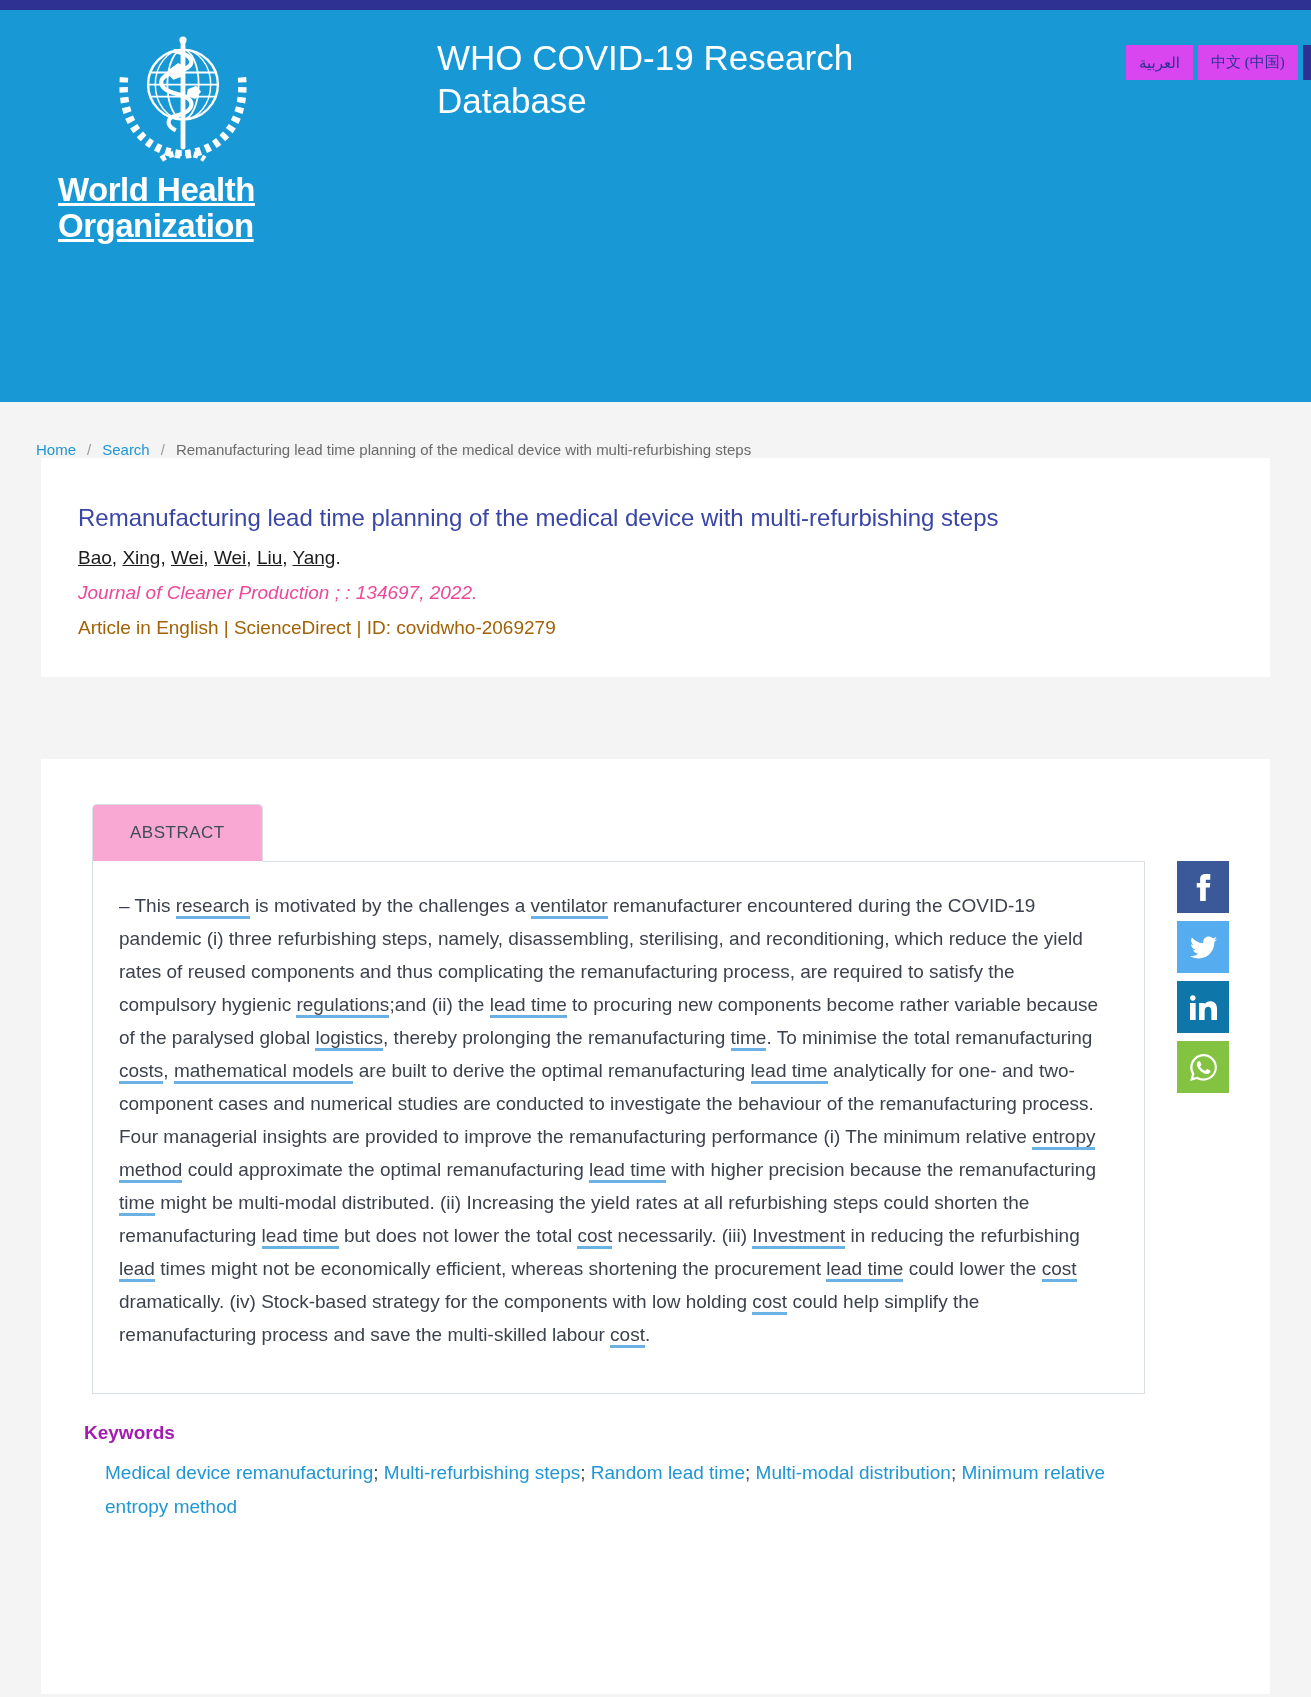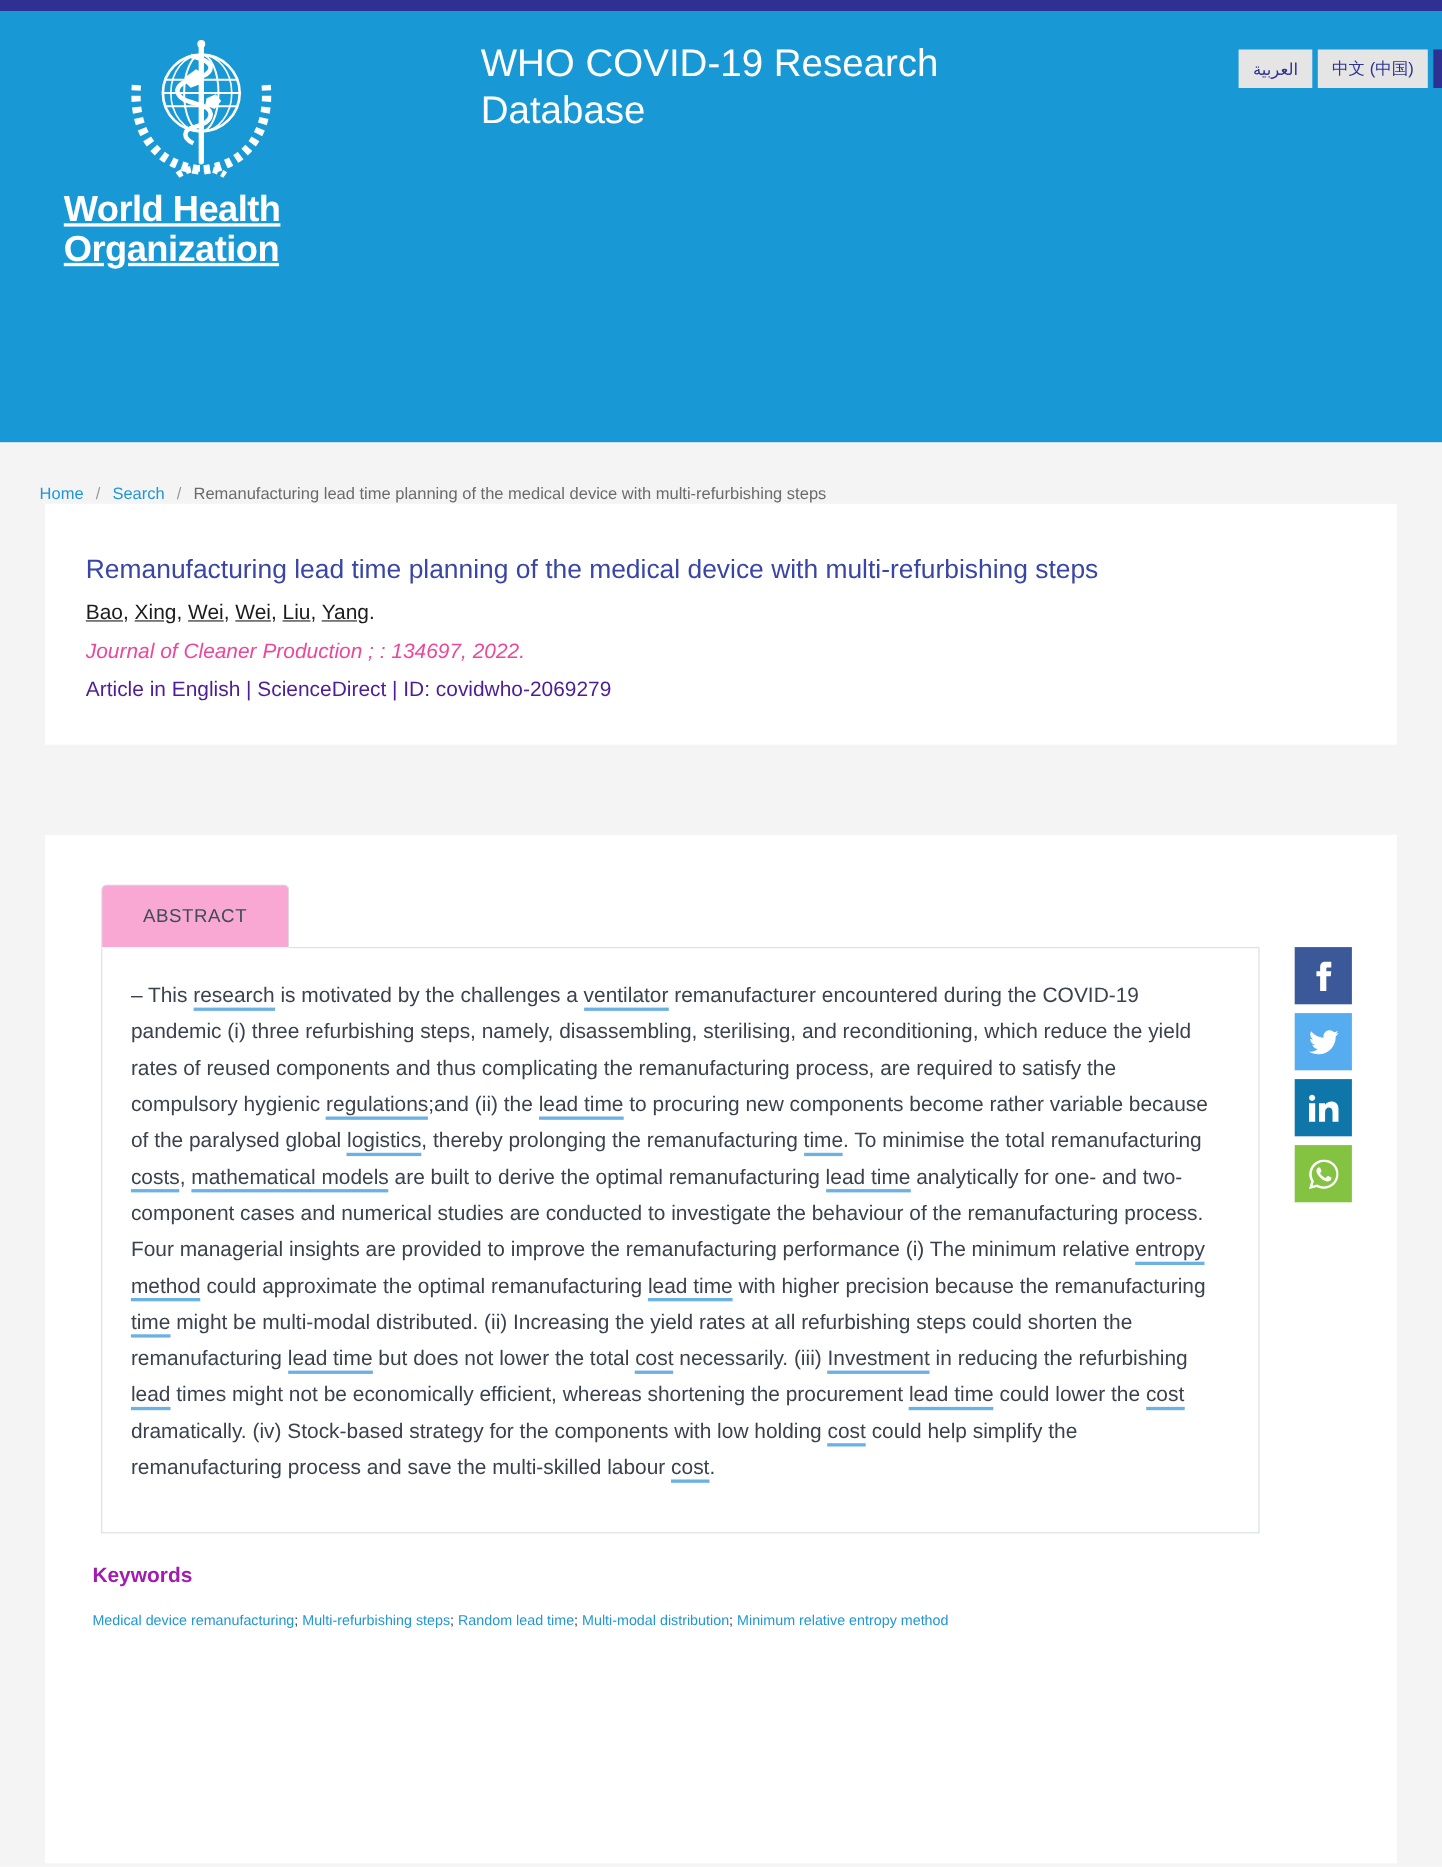--- a/index.html
+++ b/index.html
@@ -19,22 +19,22 @@
   .logo svg { display:block; margin:0 auto; }
   .logo-text { color:#fff; font-weight:bold; font-size:33px; line-height:36px; letter-spacing:-0.5px; margin-top:8px;text-decoration:underline; }
 
   .site-title {
     position:absolute; left:437px; top:36px; width:430px;
     color:#fff; font-size:35px; line-height:43px; font-weight:400; margin:0;
   }
 
   .langs { position:absolute; top:45px; left:1126px; right:0; height:35px; display:flex; gap:5px; align-items:stretch; }
   .langbtn {
-    background:#e5e5e5; color:#2e3192; border:none; font-size:15px; padding:0 13px;
-    font-family:Liberation Sans, sans-serif; cursor:pointer; white-space:nowrap;
+    background:#d946ef; color:#2e3192; border:none; font-size:15px; padding:0 13px;
+    font-family:Liberation Serif, serif; cursor:pointer; white-space:nowrap;
   }
   .lang-sliver { width:11px; background:#2e3192; }
 
   .searchbar {
     position:absolute; left:437px; top:262px; width:874px; height:67px;
     background:#fff; display:flex; align-items:center;
   }
   .scope { display:flex; align-items:center; justify-content:space-between; width:330px; padding-left:20px; cursor:pointer; }
   .scope-label { font-size:20px; color:#1a1a1a; }
   .vdiv { width:1px; height:40px; background:#4a4a4a; margin-left:18px; }
@@ -47,42 +47,42 @@
   .bc-sep { color:#9a9a9a; }
   .bc-current { color:#6b6b6b; }
 
   
   .card { margin-left:41px; width:1229px; background:#fff; }
   .card1 { padding:46px 40px 38px 37px; }
   .article-title { margin:0; font-size:24px; font-weight:500; color:#3a46a5; cursor:pointer; }
   .authors { margin-top:15px; font-size:19px; color:#1c1c1c; }
   .authors a { color:#1c1c1c; text-decoration:underline; cursor:pointer; }
   .journal { margin-top:13px; font-size:19px; font-style:italic; color:#ec4899; }
-  .meta { margin-top:13px; font-size:19px; color:#4c1d95; }
+  .meta { margin-top:13px; font-size:19px; color:#a16207; }
 
   .card2 { position:relative; margin-top:82px; padding:44px 0 40px 0; min-height:935px; }
   .tab {
     display:inline-block; margin-left:51px; padding:18px 37px;
     border:1px solid #d9dee3; border-bottom:1px solid #fff; border-radius:5px 5px 0 0;
     background:#f9a8d4; position:relative; top:1px; z-index:2;
     font-size:17px; color:#3e4c59; letter-spacing:0.5px; cursor:pointer;
   }
   .absbox {
     margin-left:51px; width:1053px; border:1px solid #d9dee3;
     padding:27px 30px 42px 26px;
     font-size:19px; line-height:33px; color:#3c424d;
   }
   .absbox .u { border-bottom:3px solid #6cb1e4; padding-bottom:0; cursor:pointer; }
 
   .social { position:absolute; left:1136px; top:102px; display:flex; flex-direction:column; gap:8px; }
   .social a { width:52px; height:52px; display:flex; align-items:center; justify-content:center; cursor:pointer; }
   .social svg { width:27px; height:27px; fill:#fff; }
 
   .kw-h { margin:28px 0 0 43px; font-size:19px; font-weight:bold; color:#a21caf; }
-  .kw { margin:12px 0 0 43px; width:1061px; font-size:13px; line-height:34px; }
+  .kw { margin:12px 0 0 64px; width:1061px; font-size:19px; line-height:34px; }
   .kw a { color:#2196d3; cursor:pointer; text-decoration:none; }
   .kw .sep { color:#3c424d; }
 </style>
 </head>
 <body>
 
 <header>
   <div class="topstrip"></div>
 
   <div class="logo">

